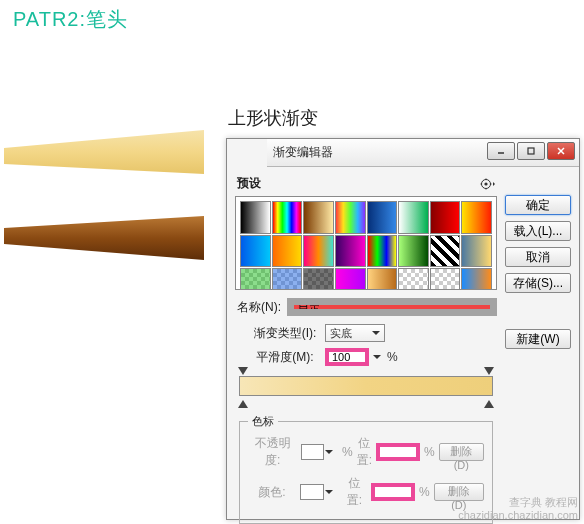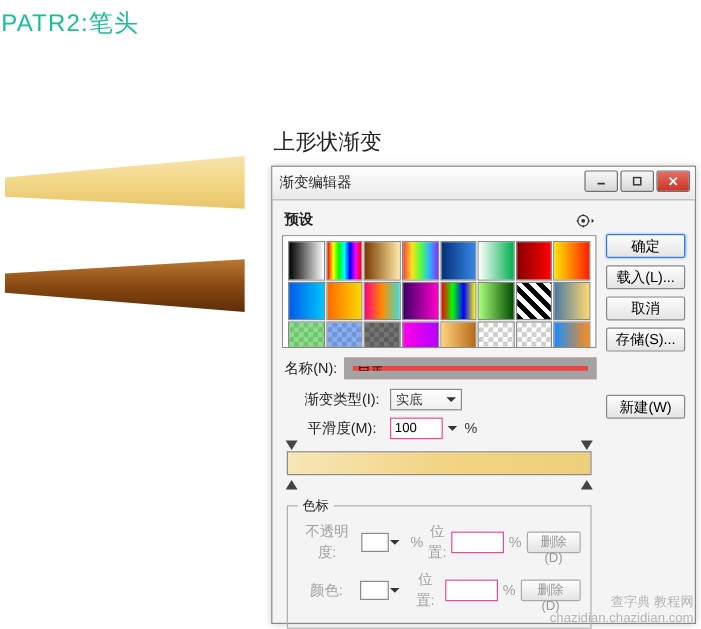--- a/index.html
+++ b/index.html
@@ -1,24 +1,24 @@
 <!DOCTYPE html>
 <html><head>
 <meta charset="utf-8">
 <style>
   * { box-sizing: border-box; margin: 0; padding: 0; }
   body { width: 584px; height: 524px; font-family: "Microsoft YaHei", Arial, sans-serif; font-size: 12px; color: #333; position: relative; background: #fff; overflow: hidden; }
-  .page-title { position: absolute; left: 1px; top: 6px; font-size: 20px; color: #19bd9c; font-weight: 500; letter-spacing: 1px; }
+  .page-title { position: absolute; left: 13px; top: 6px; font-size: 20px; color: #19bd9c; font-weight: 500; letter-spacing: 1px; }
   .pentip { position: absolute; }
   .pentip.top { left: 4px; top: 130px; width: 200px; height: 50px; }
   .pentip.bottom { left: 4px; top: 210px; width: 200px; height: 50px; }
   .pentip svg { width: 100%; height: 100%; }
   .caption { position: absolute; left: 228px; top: 106px; font-size: 18px; color: #222; }
   .dialog { position: absolute; left: 226px; top: 138px; width: 354px; height: 382px; background: #f4f4f4; border: 1px solid #878787; box-shadow: 0 0 6px rgba(0,0,0,.2); }
-  .titlebar { position: relative; height: 28px; background: linear-gradient(#fdfdfd,#eaeaea); border-bottom: 1px solid #b5b5b5; display: flex; align-items: center; padding: 0 6px; }
+  .titlebar { position: relative; height: 28px; background: linear-gradient(#fdfdfd,#eaeaea); border-bottom: 1px solid #b5b5b5; display: flex; align-items: center; padding: 0 6px; margin-left: 40px; }
   .titlebar span { font-size: 12px; color: #262626; }
   .winbtns { position: absolute; right: 4px; top: 3px; display: flex; gap: 2px; }
   .winbtn { width: 28px; height: 18px; border: 1px solid #6f6f6f; border-radius: 2px; display: flex; align-items: center; justify-content: center; background: linear-gradient(#f8f8f8,#d7d7d7); }
   .winbtn.close { background: linear-gradient(#e36e62,#cc3326); color: #fff; }
   .winbtn svg { width: 10px; height: 10px; }
   .body { display: flex; padding: 8px; gap: 8px; }
   .left { flex: 1; }
   .right { width: 66px; display: flex; flex-direction: column; gap: 6px; }
   .panel-label-row { display: flex; align-items: center; justify-content: space-between; padding: 0 2px 4px; font-weight: bold; }
   .panel-label { font-size: 12px; color: #222; }
@@ -28,21 +28,21 @@
   .sw { width: 100%; padding-top: 100%; position: relative; border: 1px solid #888; }
   .sw > i { position: absolute; inset: 0; }
   .btn { display: block; width: 100%; height: 20px; font-size: 12px; border: 1px solid #888; background: linear-gradient(#fdfdfd,#e4e4e4); border-radius: 2px; cursor: pointer; }
   .btn.primary { border-color: #3a7bd5; box-shadow: 0 0 2px #5a9be5; }
   .row { display: flex; align-items: center; gap: 4px; margin-bottom: 6px; }
   .row-label { min-width: 48px; text-align: center; color: #222; }
   .row-label.disabled { color: #a0a0a0; }
   .txt { flex: 1; height: 18px; border: 7px solid #a3a3a3; background: #ef4444; font-size: 11px; padding: 0 4px; }
   .select { height: 18px; border: 1px solid #8a8a8a; background: linear-gradient(#fff,#eee); font-size: 11px; padding: 0 16px 0 4px; position: relative; display: inline-flex; align-items: center; cursor: pointer; }
   .select::after { content: ""; position: absolute; right: 4px; top: 6px; border: 4px solid transparent; border-top-color: #333; }
-  .numbox { width: 44px; height: 18px; border: 1px solid #ec4899; background: #fff; font-size: 11px; padding: 0 3px; }
+  .numbox { width: 44px; height: 18px; border: 4px solid #ec4899; background: #fff; font-size: 11px; padding: 0 3px; }
   .section { margin-top: 8px; clear: both; }
   .indent { padding-left: 14px; }
   .gradbar-wrap { margin-top: 10px; padding: 0 4px; position: relative; }
   .gradbar { height: 20px; border: 1px solid #8a8a8a; background: linear-gradient(90deg,#f7e6b7,#f2d484,#eecf7b); position: relative; }
   .stop-top, .stop-bot { position: absolute; width: 10px; height: 10px; }
   .stop-top { top: -10px; }
   .stop-bot { bottom: -10px; }
   .stop-top.left, .stop-bot.left { left: -2px; }
   .stop-top.right, .stop-bot.right { right: -2px; }
   .stop-top i { display: block; width: 0; height: 0; border: 5px solid transparent; border-top: 8px solid #444; }

